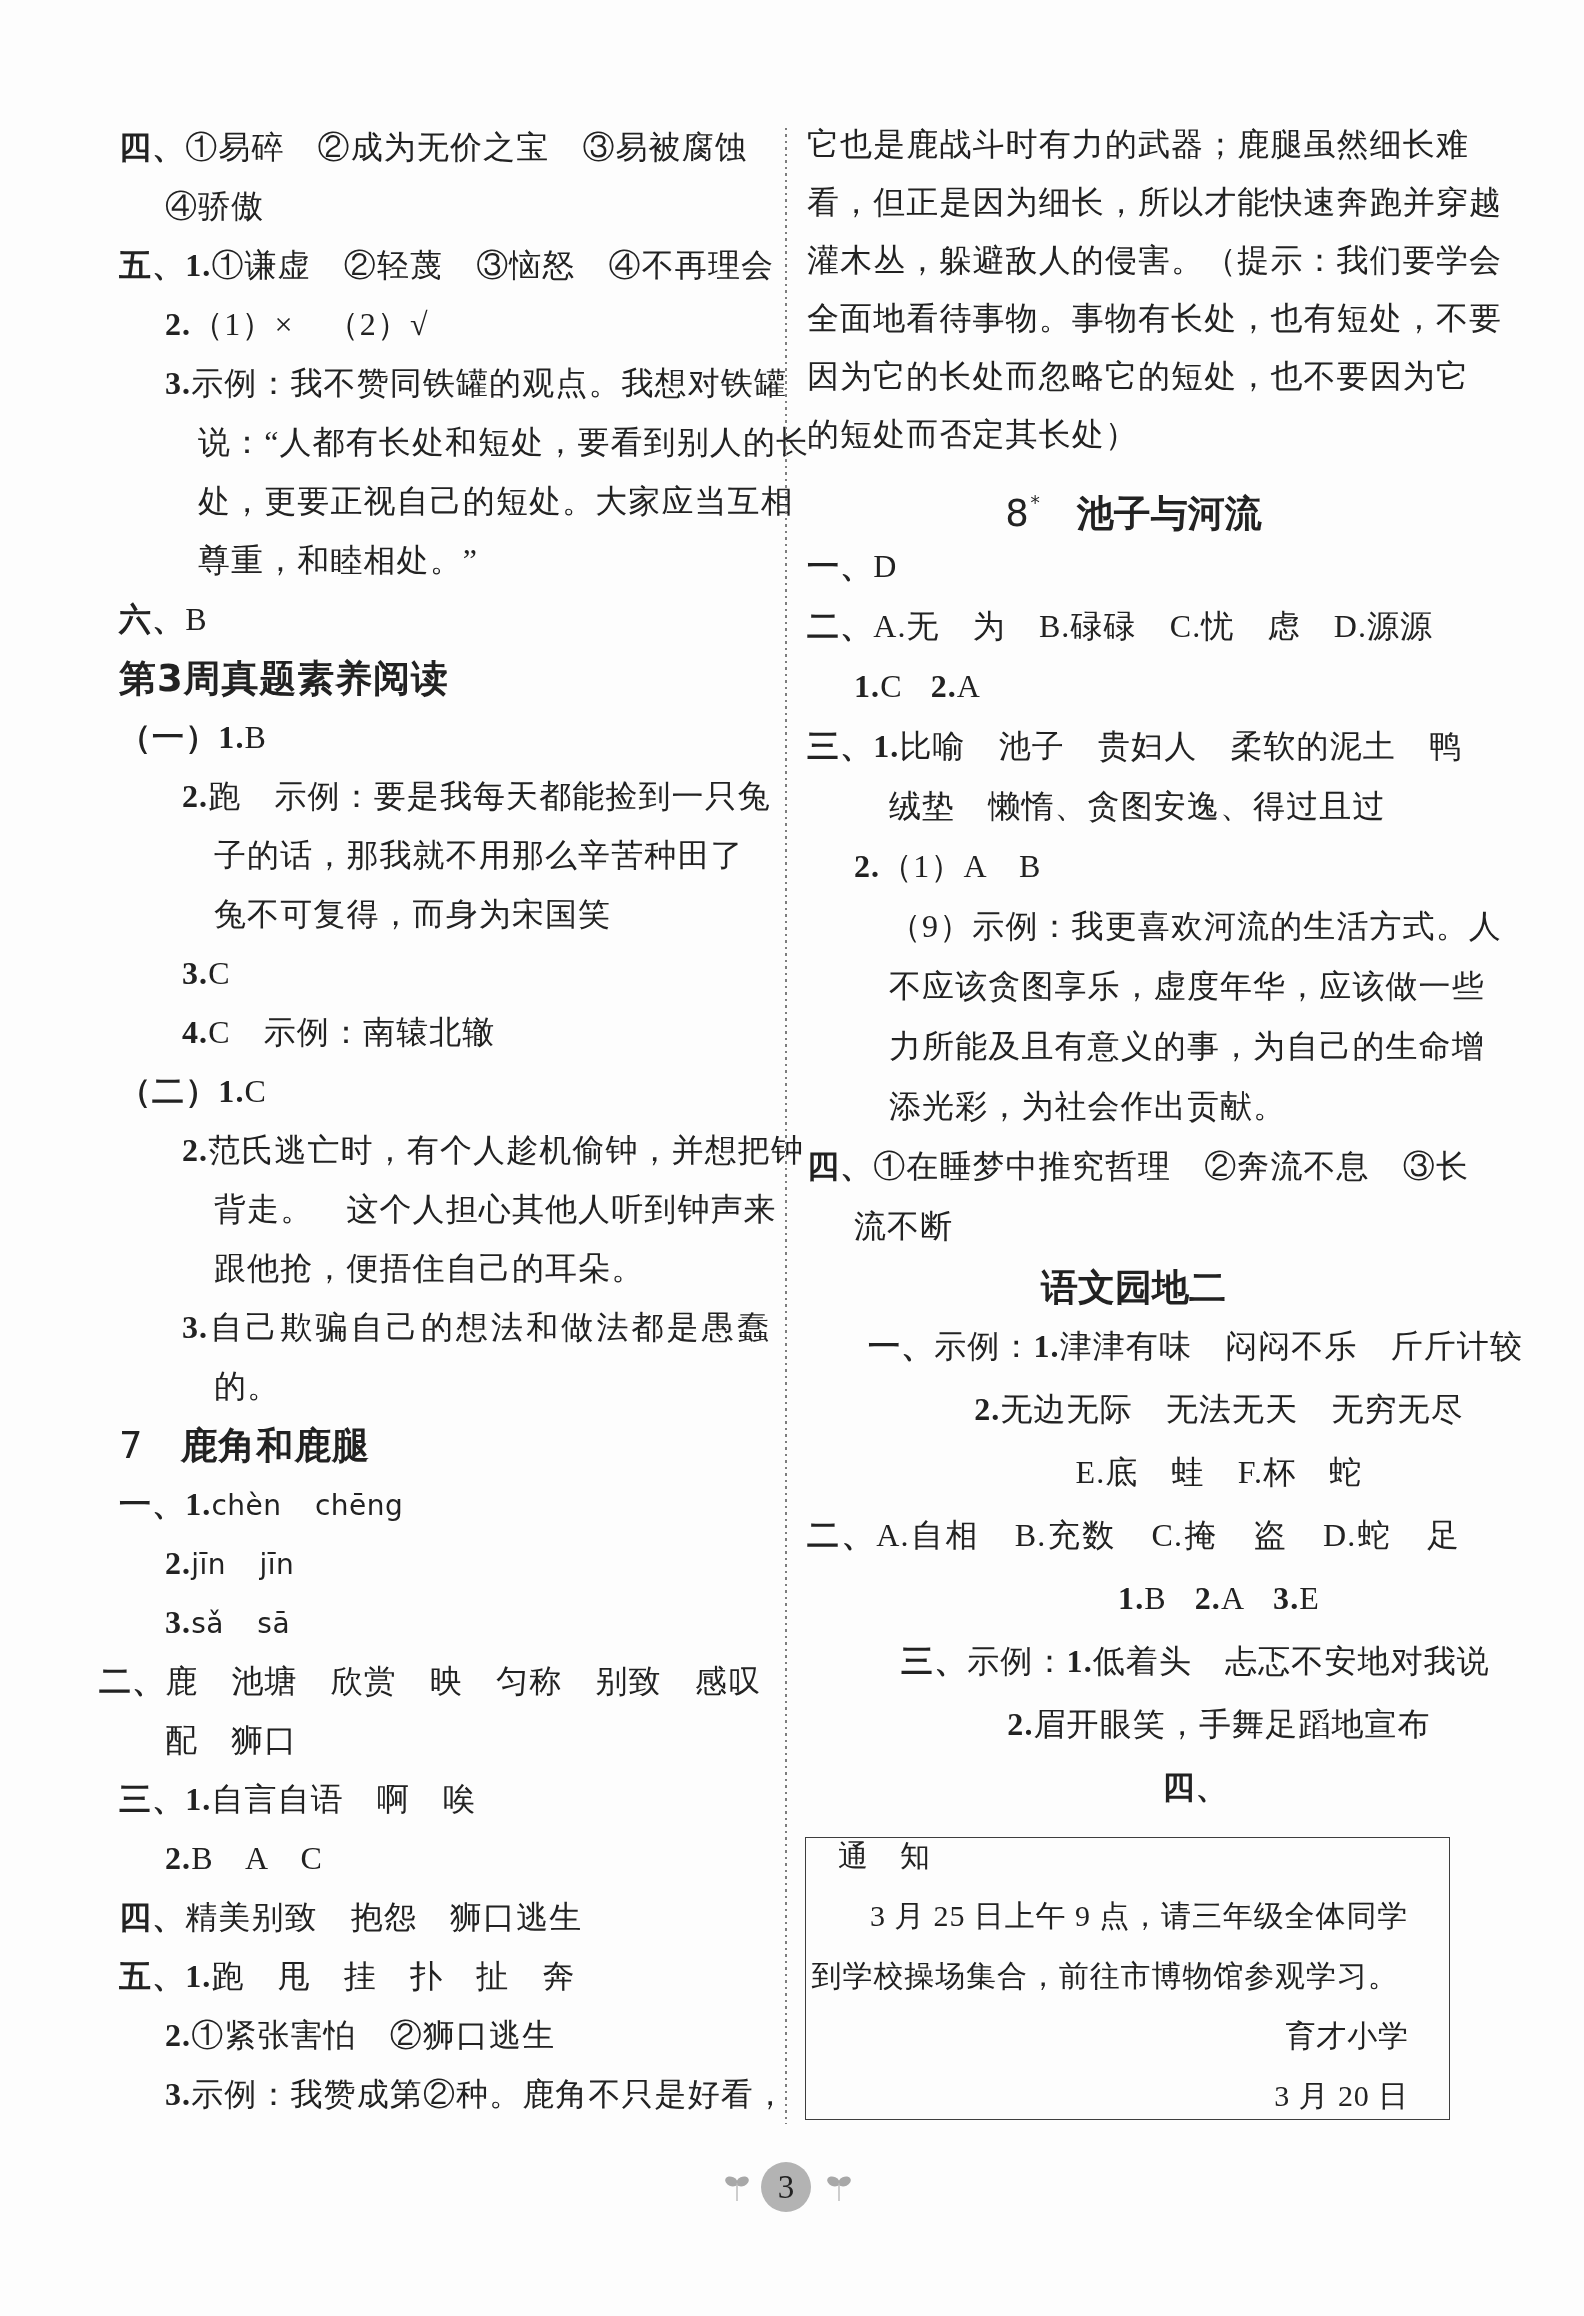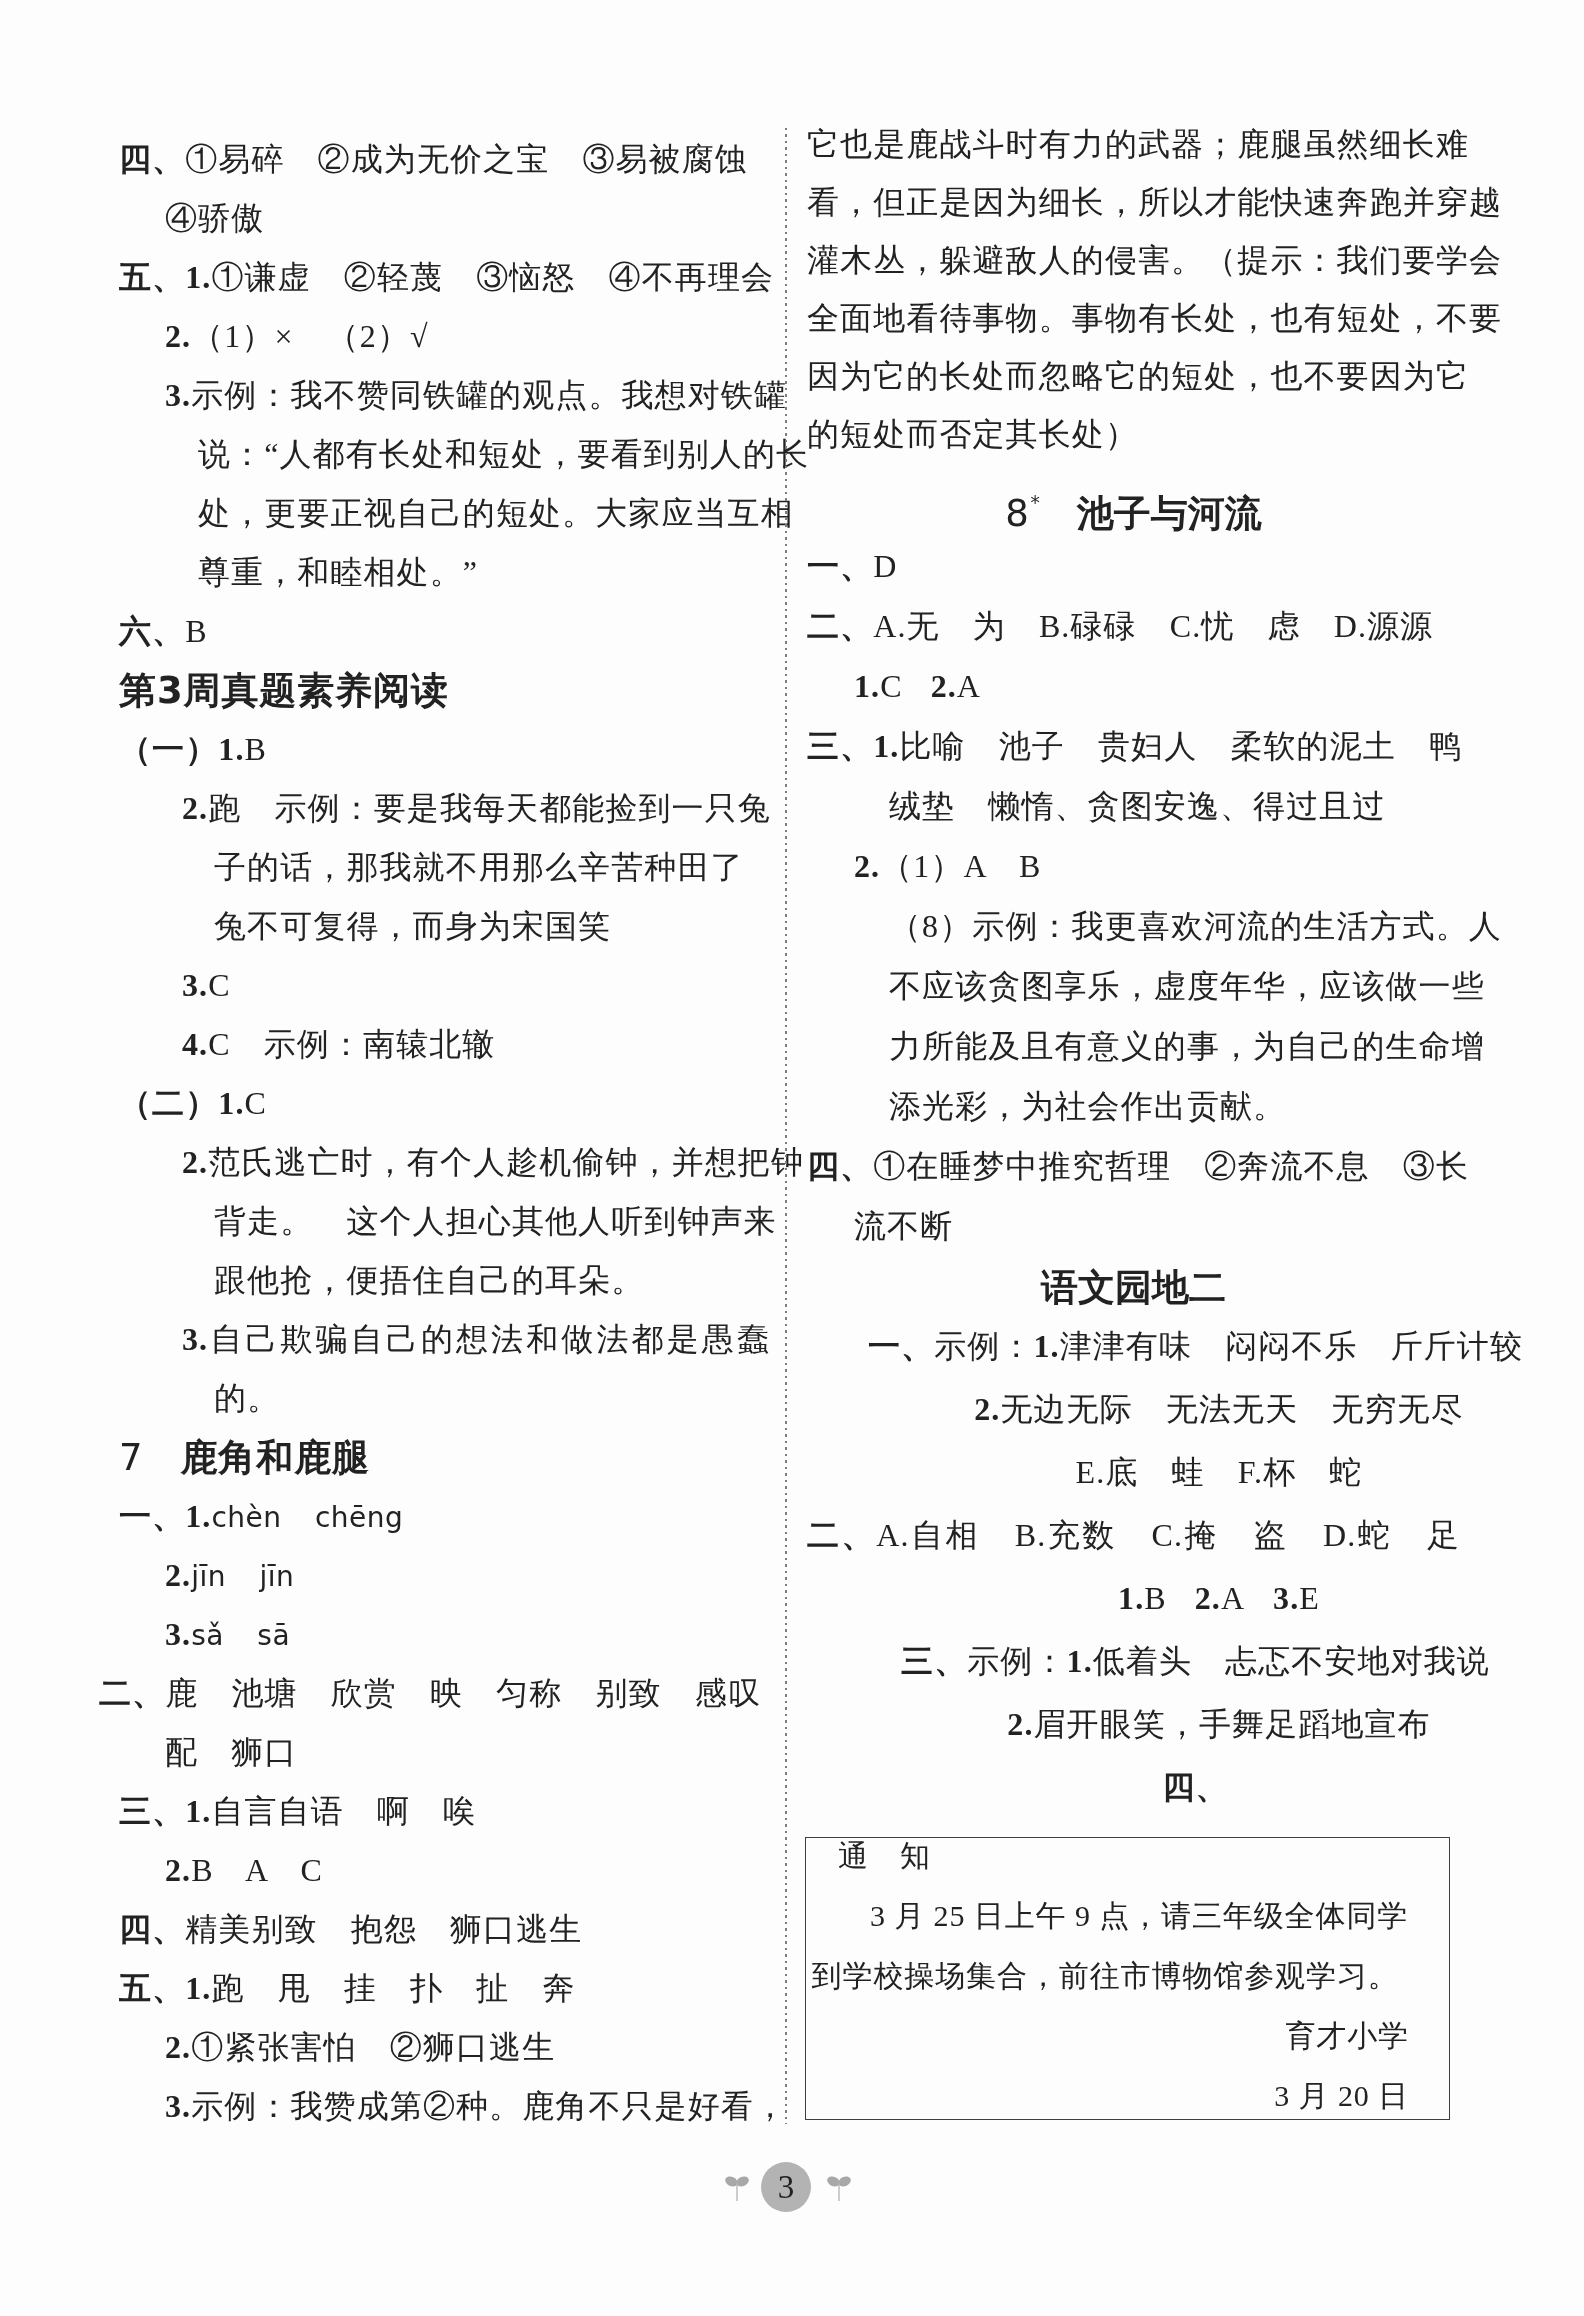--- a/index.html
+++ b/index.html
@@ -55,21 +55,21 @@
     font-family:"Liberation Serif", serif; font-size:33px;
     line-height:50px; text-align:center;
   }
   .sprout { position:absolute; top:2171px; width:26px; height:32px; }
 </style>
 </head>
 <body>
 
 <div id="page">
 
-  <div class="col" style="top:130px">
+  <div class="col" style="top:118px">
     <div class="ln" style="padding-left:119px"><span class="lb">四、</span><span>①易碎 ②成为无价之宝 ③易被腐蚀</span></div>
     <div class="ln" style="padding-left:165px"><span>④骄傲</span></div>
     <div class="ln" style="padding-left:119px"><span class="lb">五、1.</span><span>①谦虚 ②轻蔑 ③恼怒 ④不再理会</span></div>
     <div class="ln" style="padding-left:165px"><span class="lb">2.</span><span>（1）× （2）√</span></div>
     <div class="ln full" style="padding-left:165px;width:605px"><span class="lb">3.</span><span>示例：我不赞同铁罐的观点。我想对铁罐</span></div>
     <div class="ln full" style="padding-left:198px;width:572px"><span>说：“人都有长处和短处，要看到别人的长</span></div>
     <div class="ln full" style="padding-left:198px;width:572px"><span>处，更要正视自己的短处。大家应当互相</span></div>
     <div class="ln" style="padding-left:198px"><span>尊重，和睦相处。”</span></div>
     <div class="ln" style="padding-left:119px"><span class="lb">六、</span><span>B</span></div>
     <div class="ln hd" style="padding-left:119px;width:649px"><span>第3周真题素养阅读</span></div>
@@ -112,21 +112,21 @@
 
   <div class="rhead" style="top:473px"><span class="hnum">8</span><span class="hmark">*</span><span class="htitle">池子与河流</span></div>
 
   <div class="col secB" style="top:536px">
     <div class="ln" style="padding-left:807px"><span class="lb">一、</span><span>D</span></div>
     <div class="ln" style="padding-left:807px"><span class="lb">二、</span><span>A.无 为 B.碌碌 C.忧 虑 D.源源</span></div>
     <div class="ln" style="padding-left:854px"><span class="lb">1.</span><span>C</span><span class="lb gap">2.</span><span>A</span></div>
     <div class="ln full" style="padding-left:807px;width:653px"><span class="lb">三、1.</span><span>比喻 池子 贵妇人 柔软的泥土 鸭</span></div>
     <div class="ln" style="padding-left:889px"><span>绒垫 懒惰、贪图安逸、得过且过</span></div>
     <div class="ln" style="padding-left:854px"><span class="lb">2.</span><span>（1）A B</span></div>
-    <div class="ln full" style="padding-left:889px;width:571px"><span>（8）示例：我更喜欢河流的生活方式。人</span></div>
+    <div class="ln full" style="padding-left:889px;width:571px"><span>（9）示例：我更喜欢河流的生活方式。人</span></div>
     <div class="ln full" style="padding-left:889px;width:571px"><span>不应该贪图享乐，虚度年华，应该做一些</span></div>
     <div class="ln full" style="padding-left:889px;width:571px"><span>力所能及且有意义的事，为自己的生命增</span></div>
     <div class="ln" style="padding-left:889px"><span>添光彩，为社会作出贡献。</span></div>
     <div class="ln full" style="padding-left:807px;width:653px"><span class="lb">四、</span><span>①在睡梦中推究哲理 ②奔流不息 ③长</span></div>
     <div class="ln" style="padding-left:854px"><span>流不断</span></div>
   </div>
 
   <div class="rhead" style="top:1258px"><span>语文园地二</span></div>
 
   <div class="col secC" style="top:1315px">

